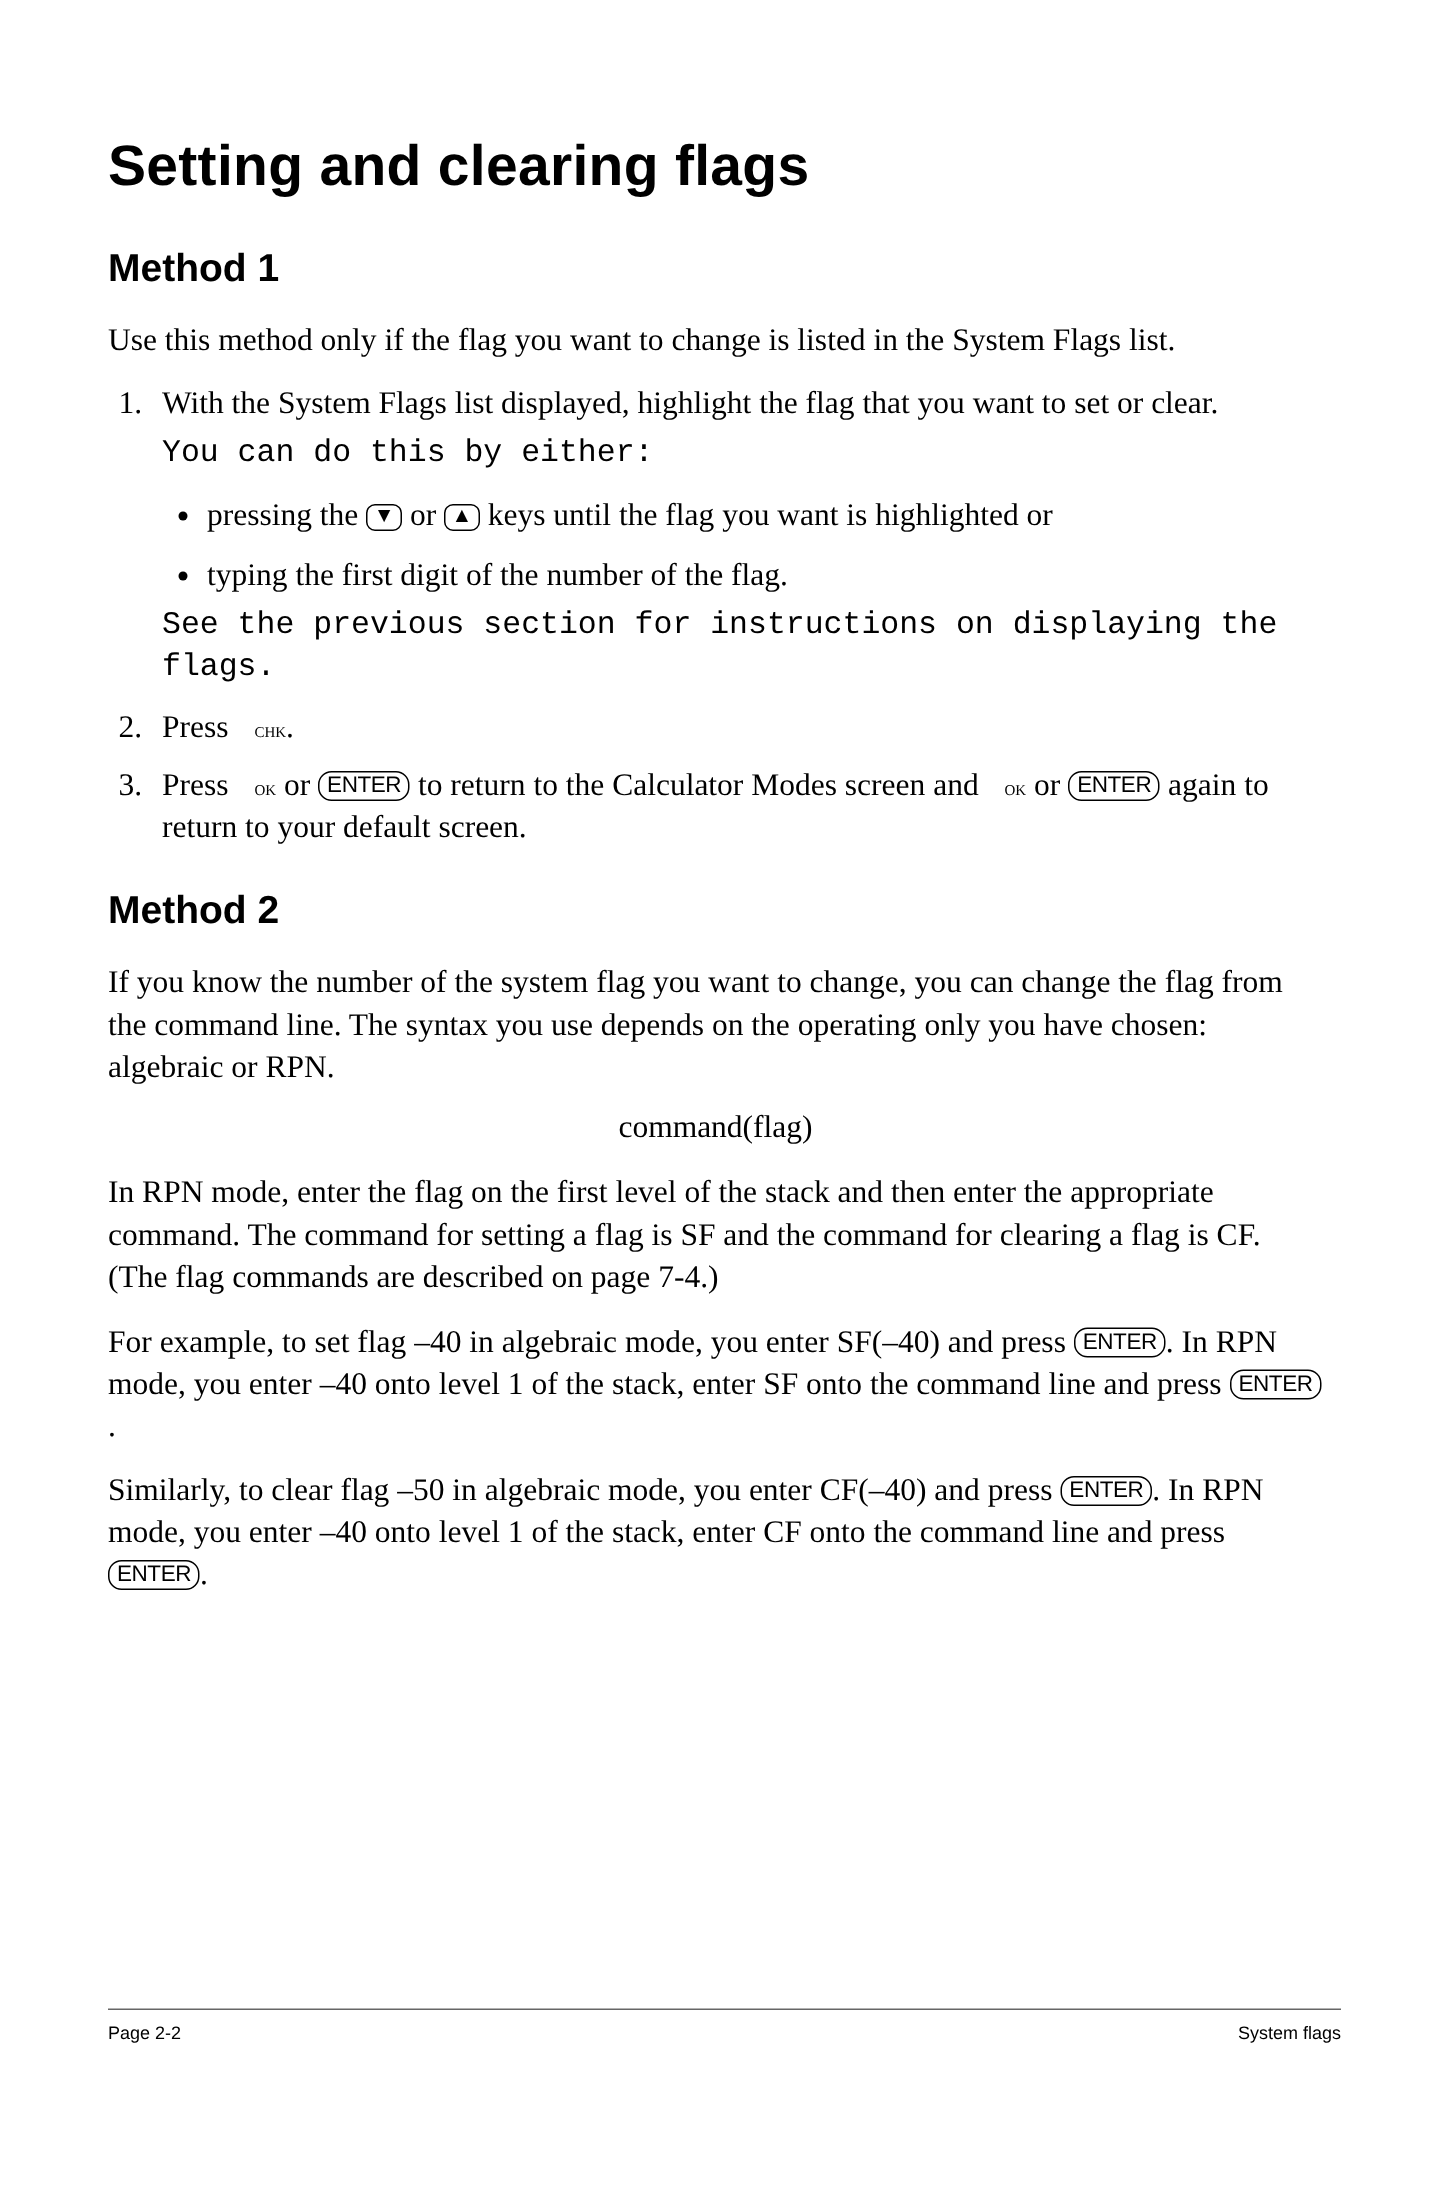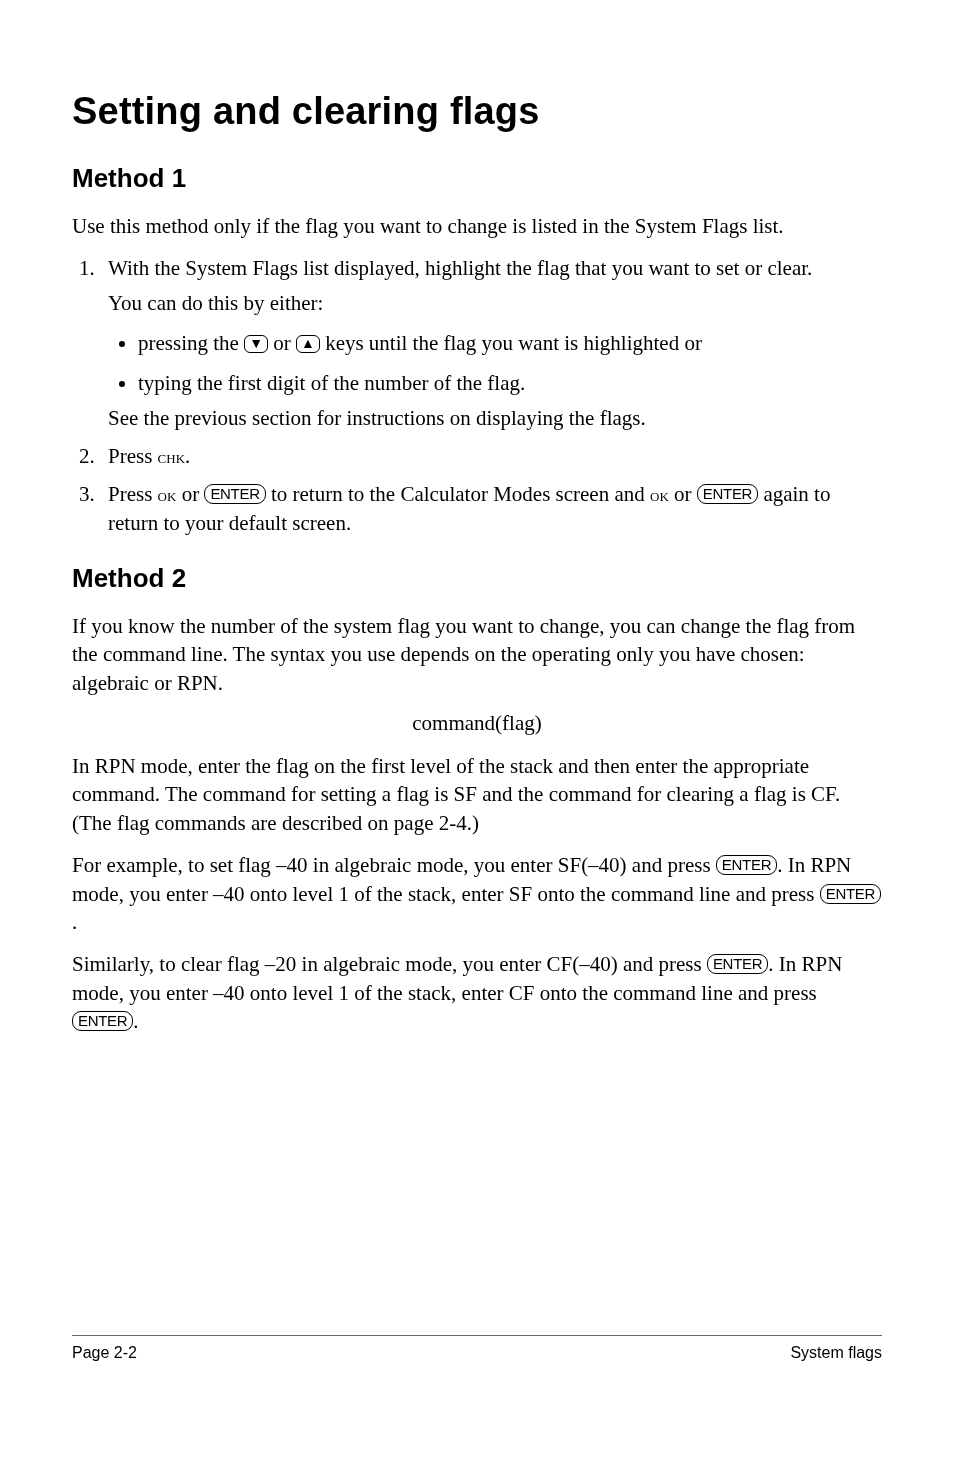--- a/index.html
+++ b/index.html
@@ -41,20 +41,21 @@
     margin: 0 0 26px 0;
   }
   ol.steps > li {
     font-size: 21px;
     line-height: 1.35;
     padding-left: 8px;
     margin-bottom: 10px;
   }
   ol.steps > li > p {
     margin: 6px 0 6px 0;
+    font-family: Liberation Mono, monospace;
   }
   ul.bullets {
     list-style: disc;
     padding-left: 30px;
     margin: 6px 0 6px 0;
   }
   ul.bullets > li {
     font-size: 21px;
     line-height: 1.35;
     margin-bottom: 4px;
@@ -75,38 +76,39 @@
     display: inline-block;
     border: 1px solid #000;
     border-radius: 6px;
     padding: 0 4px;
     font-size: 14px;
     line-height: 16px;
     vertical-align: 2px;
   }
   .smallcaps {
     font-variant: small-caps;
-    font-size: 19px;
+    font-size: 14px;
+    margin-left: 12px;
   }
   .syntax {
     text-align: center;
     font-size: 21px;
     margin: 6px 0 16px 0;
   }
   .footer {
     position: absolute;
     left: 72px;
-    right: 72px;
+    right: 60px;
     bottom: 62px;
     border-top: 1px solid #666;
     padding-top: 8px;
     display: flex;
     justify-content: space-between;
     font-family: Arial, Helvetica, sans-serif;
-    font-size: 16px;
+    font-size: 12px;
   }
 </style>
 </head>
 <body>
 
 <div class="page">
 
   <h1 class="main-title">Setting and clearing flags</h1>
 
   <h2 class="method-title">Method 1</h2>
@@ -133,28 +135,28 @@
     </li>
   </ol>
 
   <h2 class="method-title">Method 2</h2>
 
   <p>If you know the number of the system flag you want to change, you can change the flag from the command line. The syntax you use depends on the operating only you have chosen: algebraic or RPN.</p>
 
 
   <div class="syntax">command(flag)</div>
 
-  <p>In RPN mode, enter the flag on the first level of the stack and then enter the appropriate command. The command for setting a flag is SF and the command for clearing a flag is CF. (The flag commands are described on page 2-4.)</p>
+  <p>In RPN mode, enter the flag on the first level of the stack and then enter the appropriate command. The command for setting a flag is SF and the command for clearing a flag is CF. (The flag commands are described on page 7-4.)</p>
 
   <p>
     <span>For example, to set flag –40 in algebraic mode, you enter SF(–40) and press </span><span class="keycap">ENTER</span><span>. In RPN mode, you enter –40 onto level 1 of the stack, enter SF onto the command line and press </span><span class="keycap">ENTER</span><span>.</span>
   </p>
 
   <p>
-    <span>Similarly, to clear flag –20 in algebraic mode, you enter CF(–40) and press </span><span class="keycap">ENTER</span><span>. In RPN mode, you enter –40 onto level 1 of the stack, enter CF onto the command line and press </span><span class="keycap">ENTER</span><span>.</span>
+    <span>Similarly, to clear flag –50 in algebraic mode, you enter CF(–40) and press </span><span class="keycap">ENTER</span><span>. In RPN mode, you enter –40 onto level 1 of the stack, enter CF onto the command line and press </span><span class="keycap">ENTER</span><span>.</span>
   </p>
 
 
   <div class="footer">
     <span>Page 2-2</span>
     <span>System flags</span>
   </div>
 
 </div>
 

